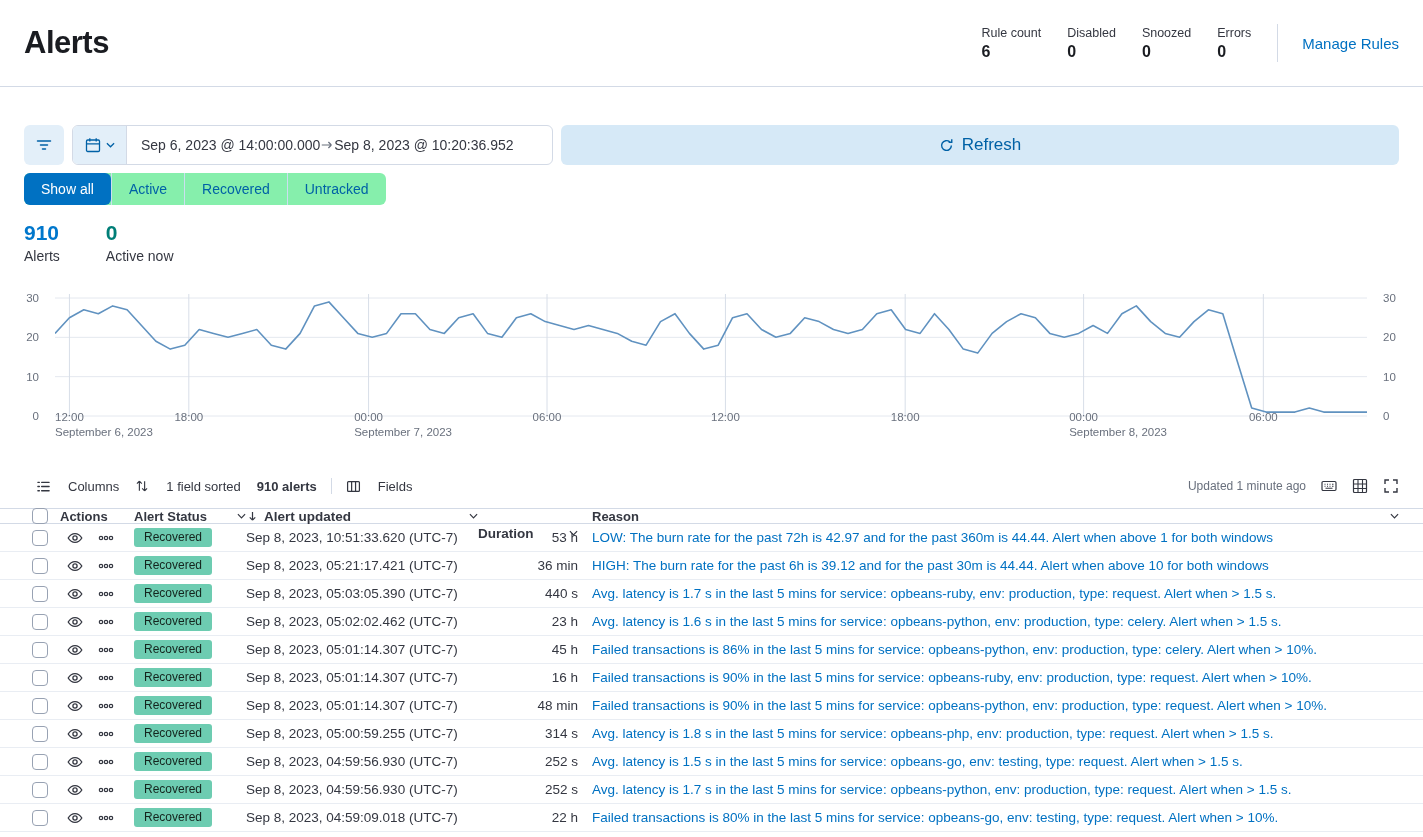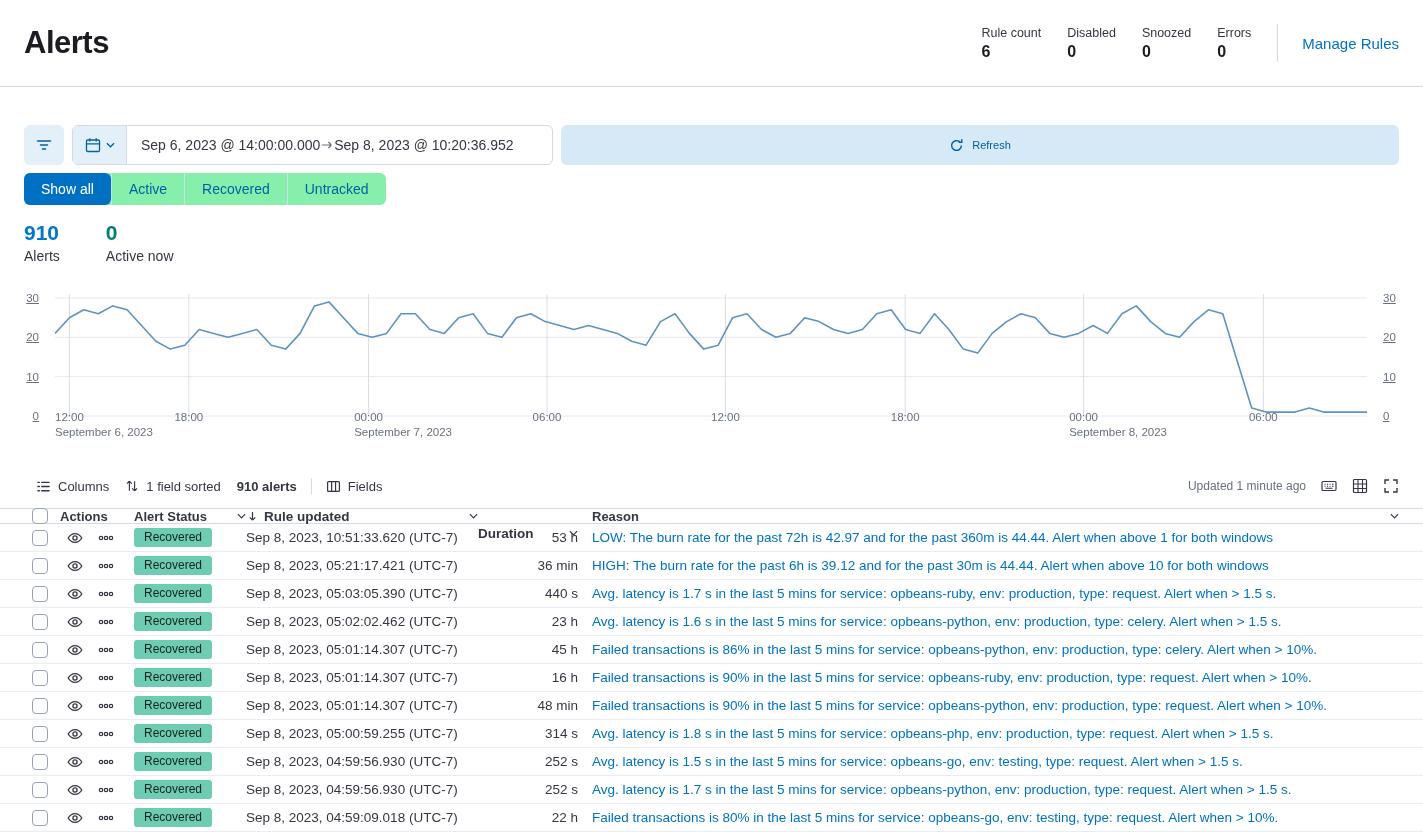--- a/index.html
+++ b/index.html
@@ -45,21 +45,21 @@
   }
   .dp-toggle {
     width:54px; background:#e3eff9; color:#0061a6; display:flex; align-items:center;
     justify-content:center; gap:5px; border-right:1px solid #d3dae6; cursor:pointer;
   }
   .dp-dates { display:flex; align-items:center; padding:0 14px; font-size:14px; color:#343741; flex:1; }
   .dp-date { cursor:pointer; white-space:nowrap; }
   .dp-arrow { color:#69707d; }
   .refresh-btn {
     height:40px; flex:1; min-width:112px; background:#d6e9f7; color:#0061a6; border:none;
-    border-radius:6px; font-size:11px; font-weight:500; display:flex; align-items:center;
+    border-radius:6px; font-size:17px; font-weight:500; display:flex; align-items:center;
     justify-content:center; gap:8px; cursor:pointer; font-family:"Liberation Sans", sans-serif;
   }
 
   
   .status-filters { display:inline-flex; margin:8px 24px 0 24px; background:#86efac; border-radius:6px; }
   .status-tab {
     padding:8px 17px; font-size:14px; font-weight:500; color:#0061a6; cursor:pointer;
     display:flex; align-items:center;
   }
   .status-tab + .status-tab { border-left:1px solid #cbdff0; }
@@ -71,30 +71,30 @@
   .sum-stat .num.blue { color:#0077cc; }
   .sum-stat .num.green { color:#007e77; }
   .sum-stat .cap { font-size:14px; color:#343741; margin-top:3px; }
 
   
   .chart-wrap { position:relative; height:168px; margin-top:26px; }
   .chart-plot { position:absolute; left:55px; right:56px; top:4px; height:126px; }
   .y-axis { position:absolute; top:4px; height:126px; font-size:11.5px; color:#69707d; }
   .y-axis.left { left:0; width:48px; }
   .y-axis.right { right:0; width:46px; }
-  .y-axis span { position:absolute; line-height:14px;text-decoration:underline; }
+  .y-axis span { position:absolute; line-height:14px; }
   .y-axis.left span { right:9px; }
   .y-axis.right span { left:6px; }
   .x-axis { position:absolute; left:55px; right:56px; top:121px; height:30px; font-size:11.5px; color:#69707d; }
   .x-tick { position:absolute; top:0; transform:translateX(-50%); }
   .x-tick .sub { position:absolute; left:0; top:15px; white-space:nowrap; }
 
   
   .grid-toolbar { display:flex; align-items:center; margin:14px 24px 0 28px; height:28px; font-size:13px; color:#343741; }
-  .gt-item { display:flex; align-items:flex-start; gap:7px; font-weight:500; cursor:pointer; padding:0 8px; }
+  .gt-item { display:flex; align-items:flex-start; gap:17px; font-weight:500; cursor:pointer; padding:0 8px; }
   .gt-count { font-weight:600; padding:0 8px; }
   .gt-divider { width:1px; height:16px; background:#d3dae6; margin:0 6px; }
   .gt-right { margin-left:auto; display:flex; align-items:center; gap:15px; }
   .gt-updated { font-size:12px; color:#69707d; font-weight:400; }
   .gt-iconbtn { color:#343741; cursor:pointer; display:flex; }
 
   
   .tbl { margin-top:8px; }
   .trow, .thead {
     display:flex; align-items:center; padding:0 24px 0 32px; height:28px;
@@ -330,21 +330,21 @@
             <path d="M1 1l4 4 4-4" fill="none" stroke="currentColor" stroke-width="1.3"></path>
           </svg>
       </span>
     </div>
     <div class="cell cell-updated">
       <span class="sort-arrow icon">
         <svg viewBox="0 0 16 16" width="13" height="13">
             <path d="M8 2.5v10M8 12.5L4.6 9.1M8 12.5l3.4-3.4" fill="none" stroke="currentColor" stroke-width="1.5"></path>
           </svg>
       </span>
-      <span>Rule updated</span>
+      <span>Alert updated</span>
       <span class="hdr-chev icon">
         <svg viewBox="0 0 10 6" width="9" height="6">
             <path d="M1 1l4 4 4-4" fill="none" stroke="currentColor" stroke-width="1.3"></path>
           </svg>
       </span>
     </div>
     <div class="cell cell-duration" style="justify-content:flex-start;margin-top:34px;">
       <span>Duration</span>
       <span class="hdr-chev icon">
         <svg viewBox="0 0 10 6" width="9" height="6">

